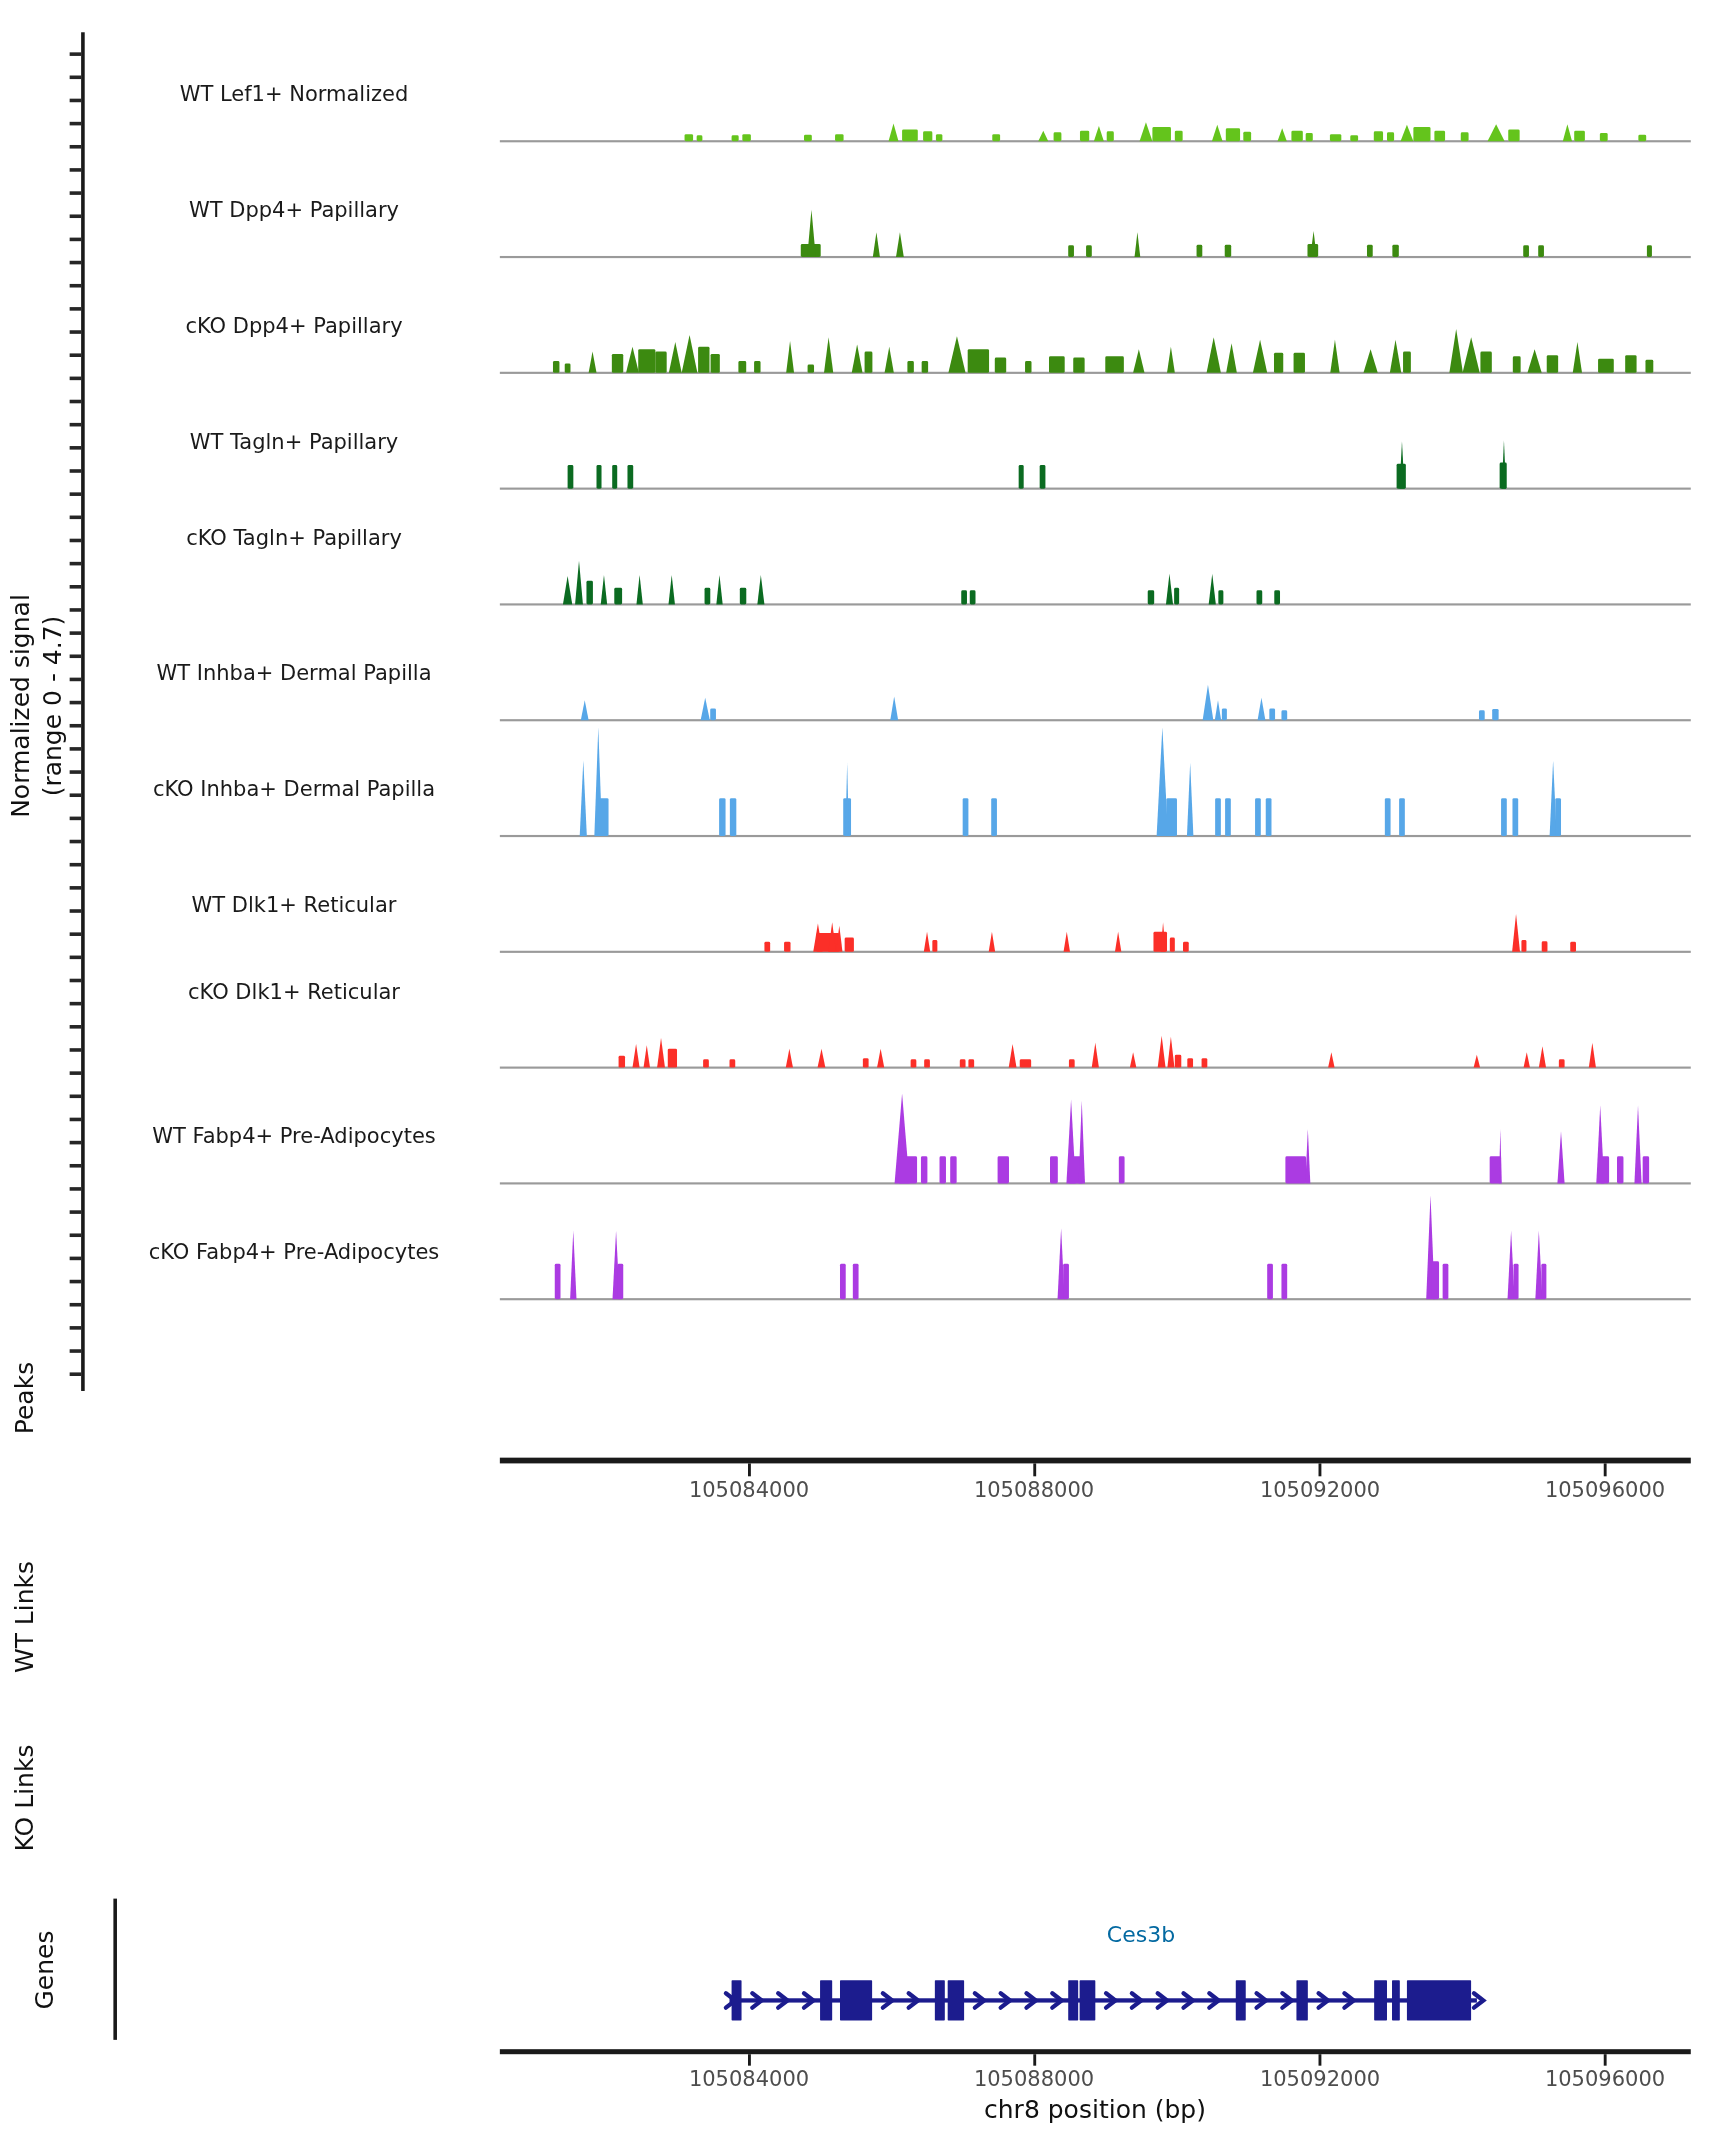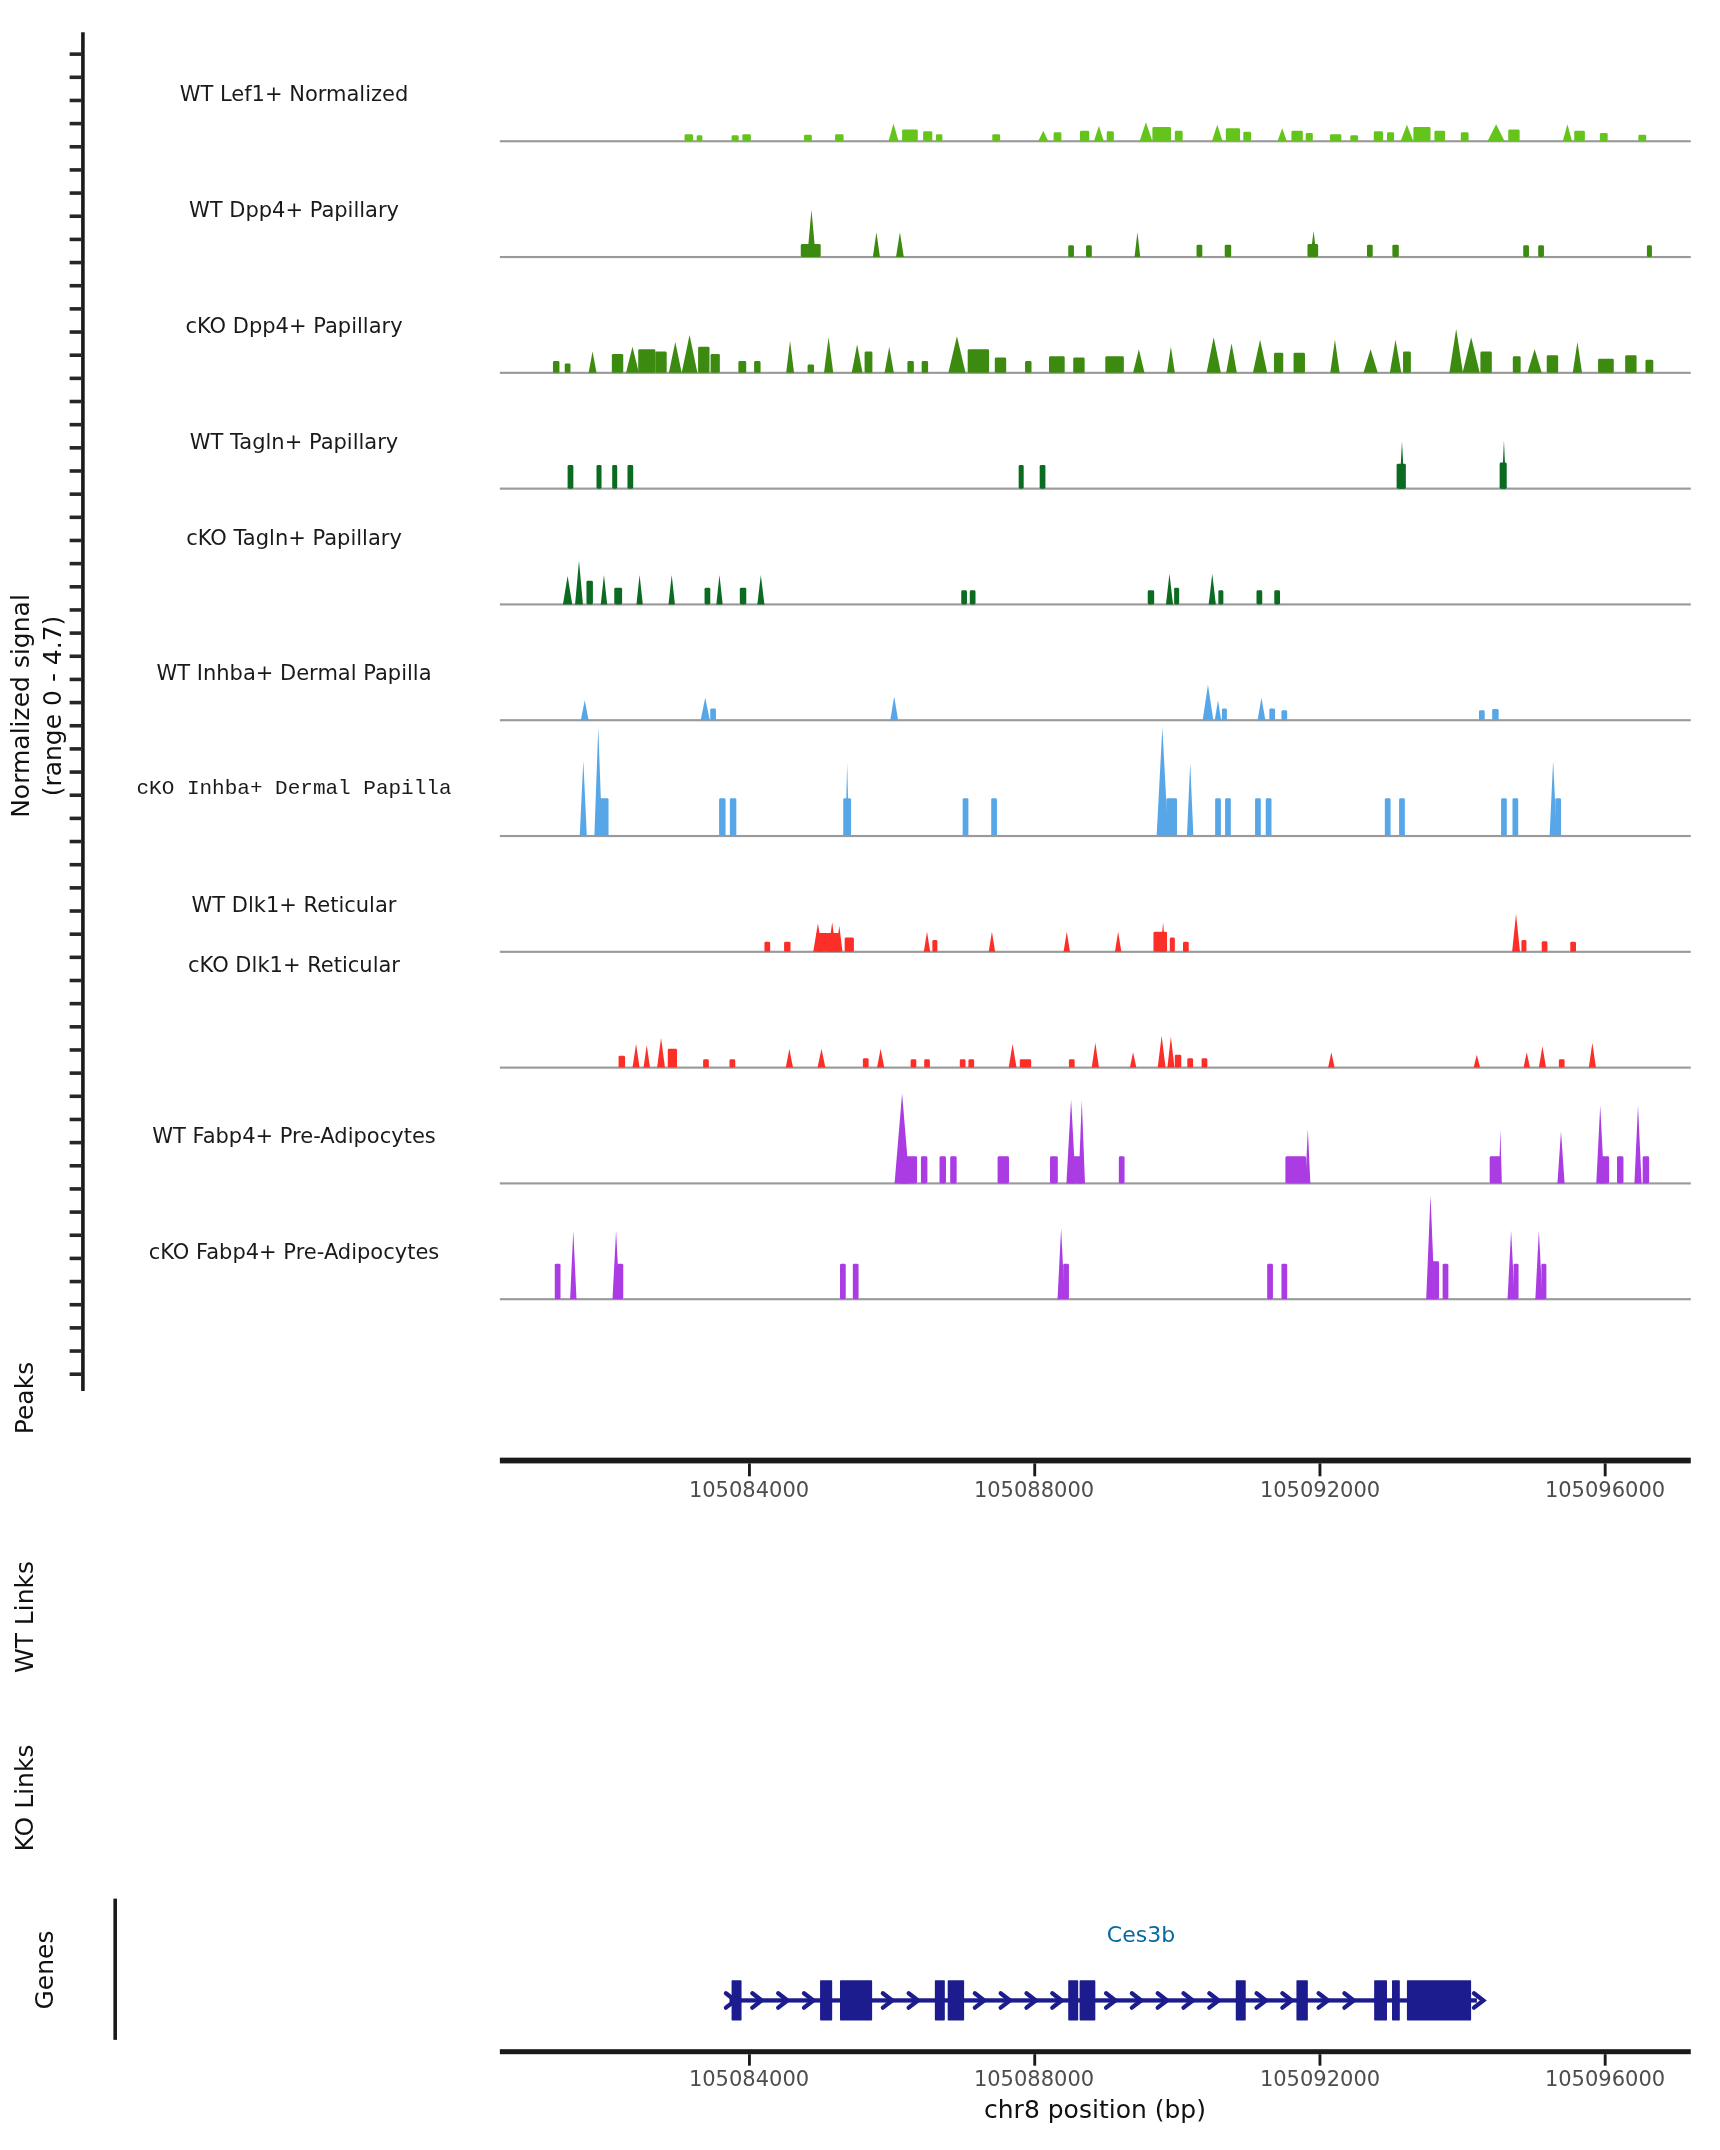--- a/index.html
+++ b/index.html
@@ -410,23 +410,23 @@
 
   <div class="abs xlab" style="left:1095px;top:2109px;">chr8 position (bp)</div>
 
   <div id="track-labels">
       <div class="track-label" style="top: 82px;">WT Lef1+ Normalized</div>
       <div class="track-label" style="top: 198px;">WT Dpp4+ Papillary</div>
       <div class="track-label" style="top: 314px;">cKO Dpp4+ Papillary</div>
       <div class="track-label" style="top: 430px;">WT Tagln+ Papillary</div>
       <div class="track-label" style="top: 526px;">cKO Tagln+ Papillary</div>
       <div class="track-label" style="top: 661px;">WT Inhba+ Dermal Papilla</div>
-      <div class="track-label" style="top: 777px; font-family: Liberation Mono, monospace;">cKO Inhba+ Dermal Papilla</div>
+      <div class="track-label" style="top: 777px;">cKO Inhba+ Dermal Papilla</div>
       <div class="track-label" style="top: 893px;">WT Dlk1+ Reticular</div>
-      <div class="track-label" style="top: 953px;">cKO Dlk1+ Reticular</div>
+      <div class="track-label" style="top: 980px;">cKO Dlk1+ Reticular</div>
       <div class="track-label" style="top: 1124px;">WT Fabp4+ Pre-Adipocytes</div>
       <div class="track-label" style="top: 1240px;">cKO Fabp4+ Pre-Adipocytes</div>
     </div>
   <div id="mid-tick-labels">
       <div class="tick-label" style="left: 749px; top: 1478px;">105084000</div>
       <div class="tick-label" style="left: 1034px; top: 1478px;">105088000</div>
       <div class="tick-label" style="left: 1320px; top: 1478px;">105092000</div>
       <div class="tick-label" style="left: 1605px; top: 1478px;">105096000</div>
     </div>
   <div id="bot-tick-labels">

